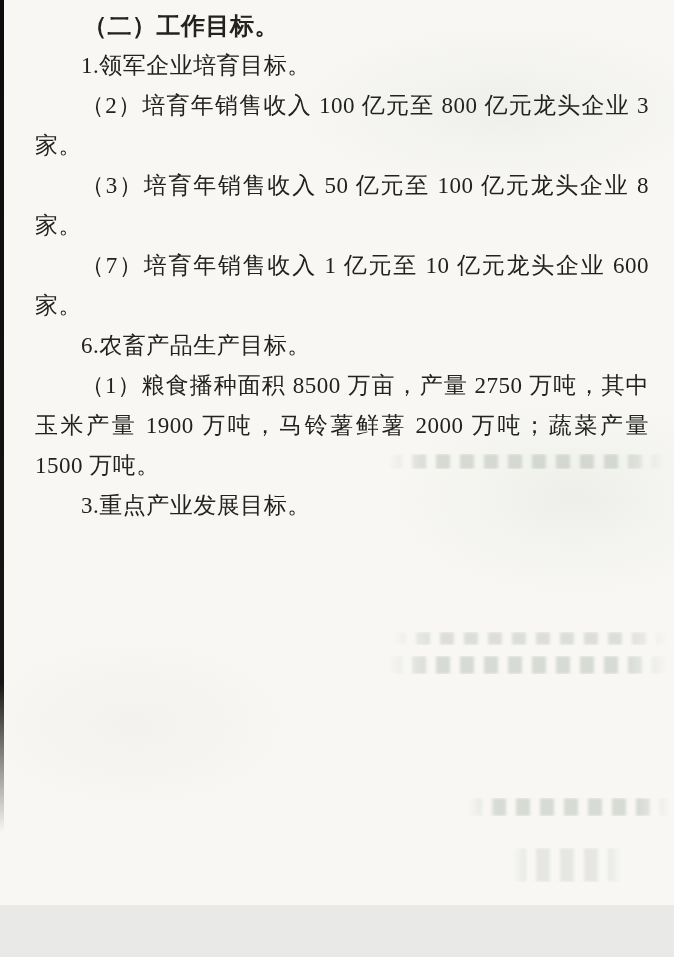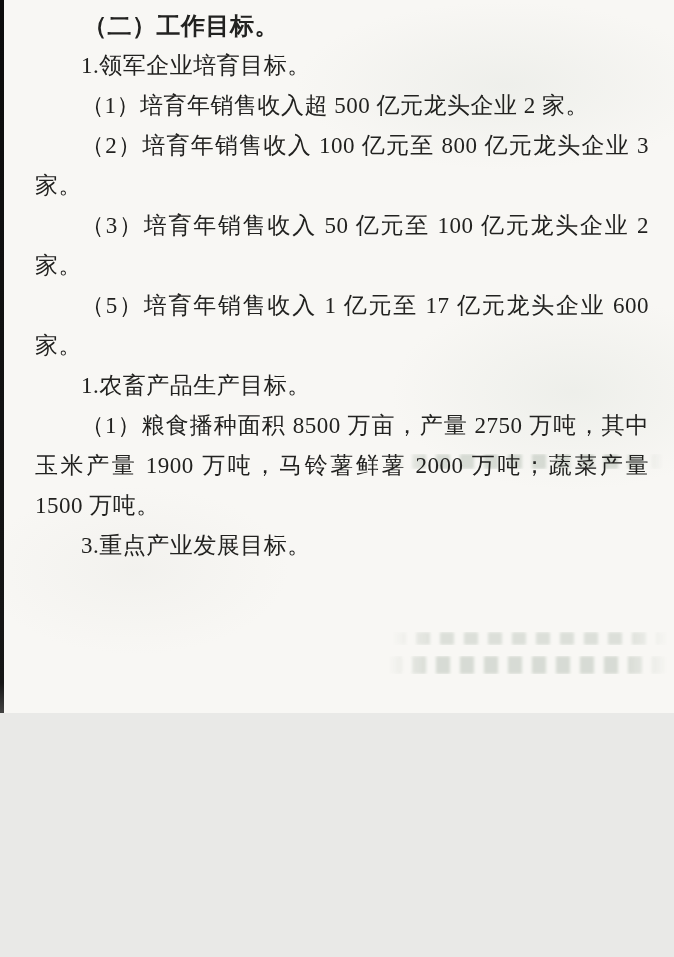--- a/index.html
+++ b/index.html
@@ -5,21 +5,21 @@
   * { margin: 0; padding: 0; box-sizing: border-box; }
   html, body { width: 674px; height: 957px; }
   body {
     font-family: "Liberation Serif", "DejaVu Serif", serif;
     background: #e9e9e7;
     overflow: hidden;
   }
   .page {
     position: relative;
     width: 674px;
-    height: 713px;
+    height: 905px;
     background:
       radial-gradient(ellipse 300px 120px at 75% 12%, rgba(220,224,218,0.35), rgba(0,0,0,0) 70%),
       radial-gradient(ellipse 260px 140px at 85% 55%, rgba(214,220,212,0.30), rgba(0,0,0,0) 70%),
       radial-gradient(ellipse 220px 120px at 20% 80%, rgba(225,225,220,0.25), rgba(0,0,0,0) 70%),
       #f8f7f4;
     overflow: hidden;
   }
   
   .scan-edge {
     position: absolute;
@@ -78,25 +78,24 @@
 
   <div class="bleed b1"></div>
   <div class="bleed b2"></div>
   <div class="bleed b3"></div>
   <div class="bleed b4"></div>
   <div class="bleed b5"></div>
 
   <div class="text-column">
     <div class="block bold">（二）工作目标。</div>
     <div class="block">1.领军企业培育目标。</div>
-    <div class="block">（1）培育年销售收入超 500 亿元龙头企业 2 家。</div>
     <div class="block">（2）培育年销售收入 100 亿元至 800 亿元龙头企业 3 家。</div>
-    <div class="block">（3）培育年销售收入 50 亿元至 100 亿元龙头企业 2 家。</div>
-    <div class="block">（5）培育年销售收入 1 亿元至 17 亿元龙头企业 600 家。</div>
-    <div class="block">1.农畜产品生产目标。</div>
+    <div class="block">（3）培育年销售收入 50 亿元至 100 亿元龙头企业 8 家。</div>
+    <div class="block">（7）培育年销售收入 1 亿元至 10 亿元龙头企业 600 家。</div>
+    <div class="block">6.农畜产品生产目标。</div>
     <div class="block">（1）粮食播种面积 8500 万亩，产量 2750 万吨，其中玉米产量 1900 万吨，马铃薯鲜薯 2000 万吨；蔬菜产量 1500 万吨。</div>
     <div class="block">3.重点产业发展目标。</div>
 
   </div>
 
   <div class="page-number">- 3 -</div>
 
 </div>
 
 </body></html>

